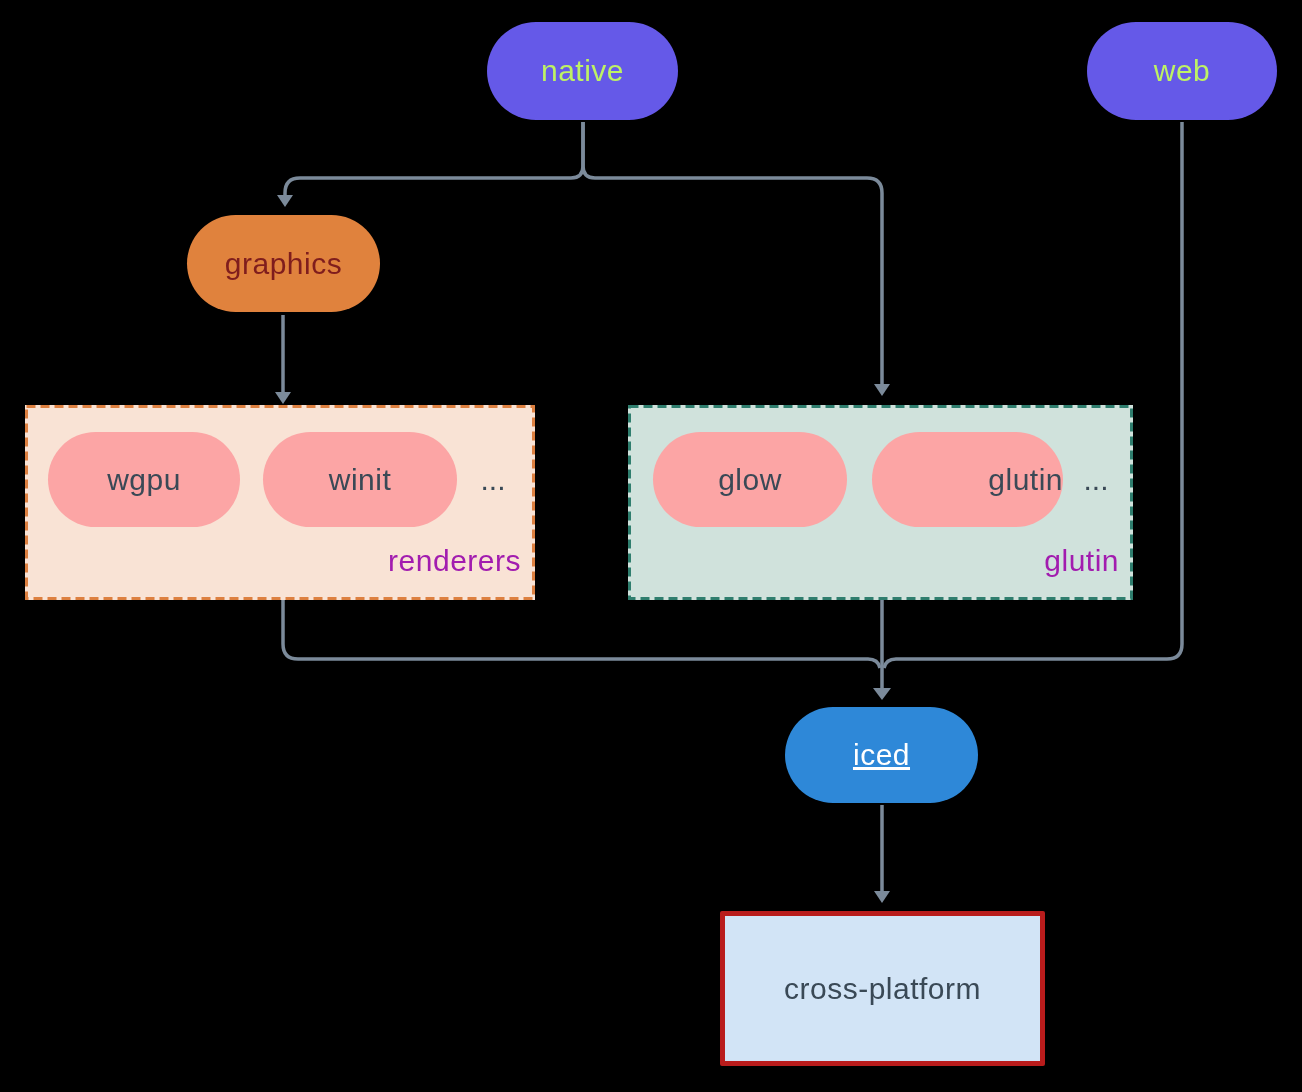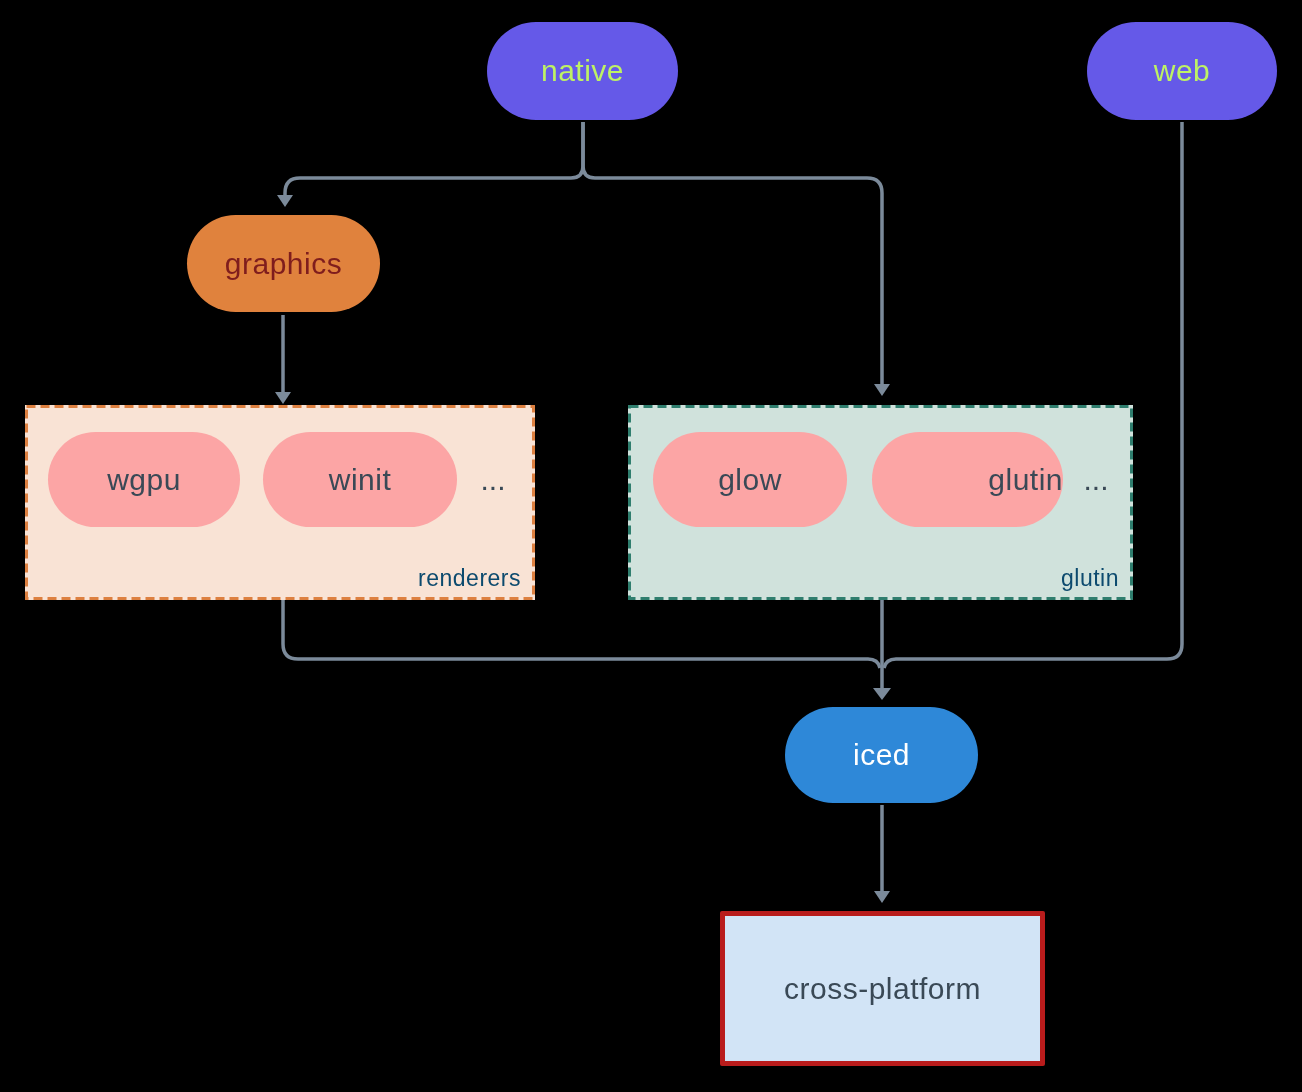--- a/index.html
+++ b/index.html
@@ -26,21 +26,21 @@
     position: absolute;
     border-radius: 60px;
     display: flex;
     align-items: center;
     justify-content: center;
     font-size: 30px;
     letter-spacing: 0.5px;
   }
   .pill.purple { background: #6559e8; color: #bef264; }
   .pill.orange { background: #e0823d; color: #7f1d1d; }
-  .pill.blue   { background: #2e88d8; color: #ffffff; }
+  .pill.blue   { background: #2e88d8; color: #ffffff; text-decoration: underline; }
   .pill.white  { background: #fca5a5; color: #3a4956; }
 
   .node-native   { left: 487px; top: 22px;  width: 191px; height: 98px; }
   .node-web      { left: 1087px; top: 22px; width: 190px; height: 98px; }
   .node-graphics { left: 187px; top: 215px; width: 193px; height: 97px; }
   .node-iced     { left: 785px; top: 707px; width: 193px; height: 96px; }
 
   .group {
     position: absolute;
     top: 405px;
@@ -67,24 +67,24 @@
     width: 56px;
     display: flex;
     align-items: center;
     justify-content: center;
     font-size: 30px;
     color: #3a4956;
   }
   .group-label {
     position: absolute;
     right: 14px;
-    bottom: 8px;
-    font-size: 23px;
+    bottom: 22px;
+    font-size: 30px;
     letter-spacing: 0.5px;
-    color: #0c4a6e;
+    color: #a21caf;
   }
   .app-box {
     position: absolute;
     left: 720px;
     top: 911px;
     width: 325px;
     height: 155px;
     box-sizing: border-box;
     background: #d2e4f6;
     border: 5px solid #b91c1c;

